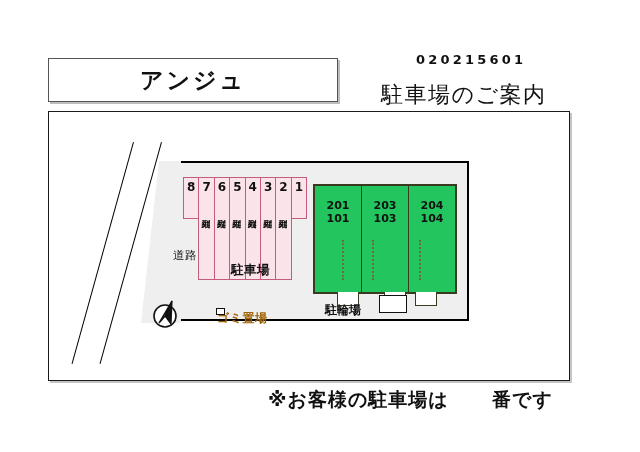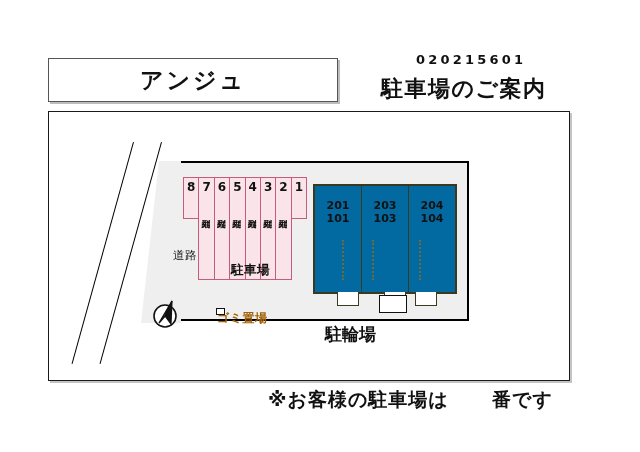--- a/index.html
+++ b/index.html
@@ -29,22 +29,22 @@
   }
   #doc-code {
     position: absolute;
     left: 383px; top: 52px;
     font-size: 13px; font-weight: bold; color: #111;
     letter-spacing: 3.2px;
     margin-left: 33px;
   }
   #doc-heading {
     position: absolute;
-    left: 381px; top: 74px;
-    font-size: 22px; font-weight: bold; color: #111;
+    left: 381px; top: 80px;
+    font-size: 22px; font-weight: normal; color: #111;
     letter-spacing: 1.5px;
   }
 
   
   #map-frame {
     position: absolute;
     left: 48px; top: 111px;
     width: 522px; height: 270px;
     border: 1px solid #1a1a1a;
     background: #ffffff;
@@ -146,21 +146,21 @@
     border: 1.3px solid #111;
     background: #fff;
   }
 
   
   #building {
     position: absolute;
     left: 264px; top: 72px;
     width: 144px; height: 110px;
     border: 2px solid #3a3a20;
-    background: #0369a1;
+    background: #22c55e;
     display: flex;
   }
   .unit {
     flex: 1;
     border-right: 1.6px solid #3a3a20;
     position: relative;
     display: flex;
     flex-direction: column;
     align-items: center;
     padding-top: 13px;
@@ -187,21 +187,21 @@
     border: 1.6px solid #3a3a20;
     border-top: none;
   }
   .ent-a { left: 48%; }
   .ent-b { left: 14%; }
 
   
   #bike-label {
     position: absolute;
     left: 276px; top: 190px;
-    font-size: 17px; font-weight: bold; color: #111; margin-top: 21px;
+    font-size: 12px; font-weight: bold; color: #111;
   }
   #bike-box {
     position: absolute;
     left: 330px; top: 183px;
     width: 28px; height: 18px;
     border: 1.6px solid #111;
     background: #fff;
   }
 
   

